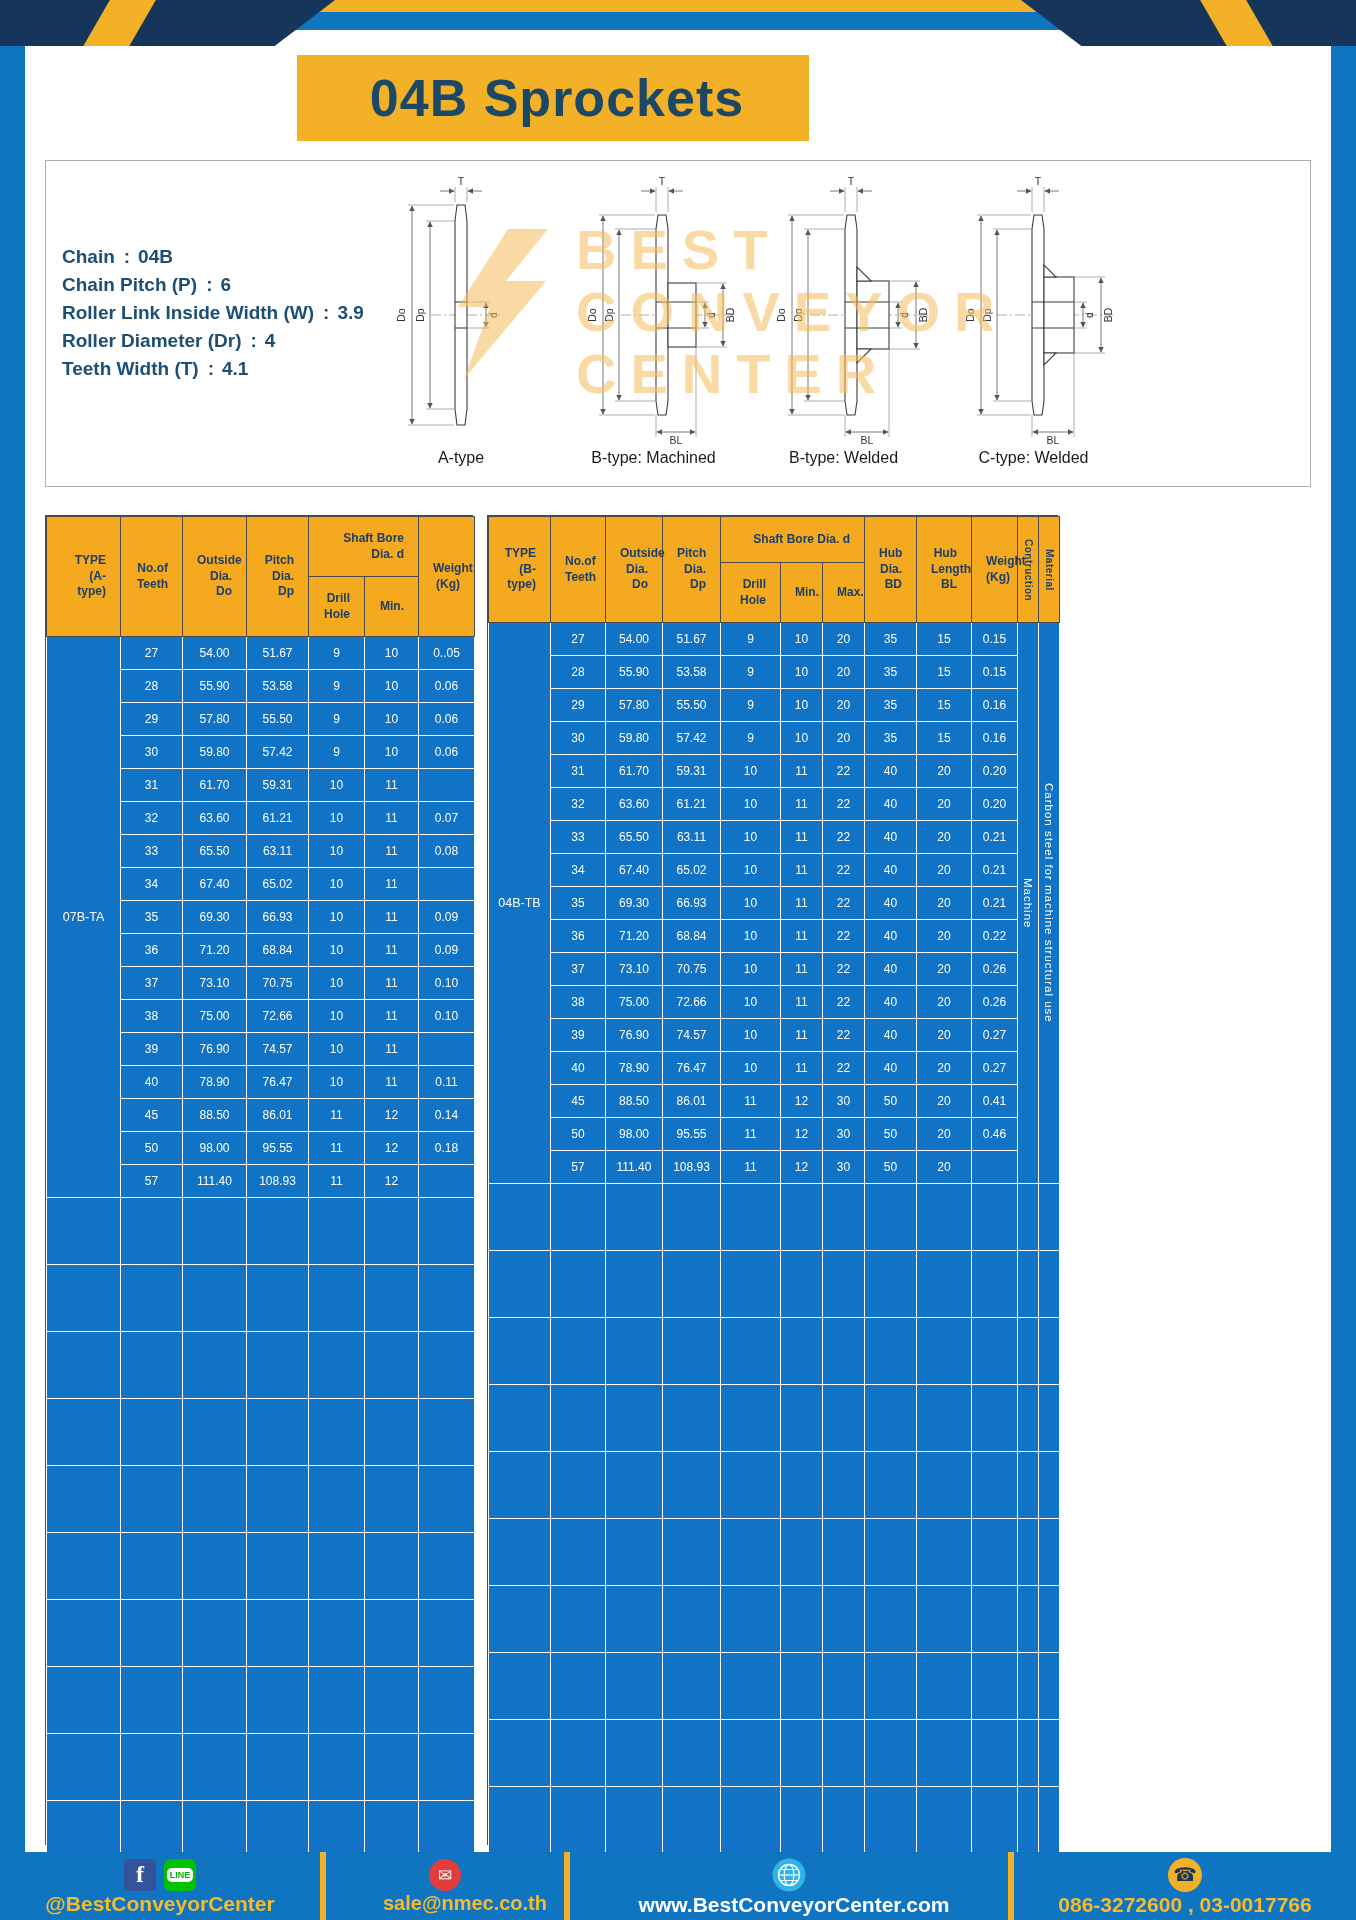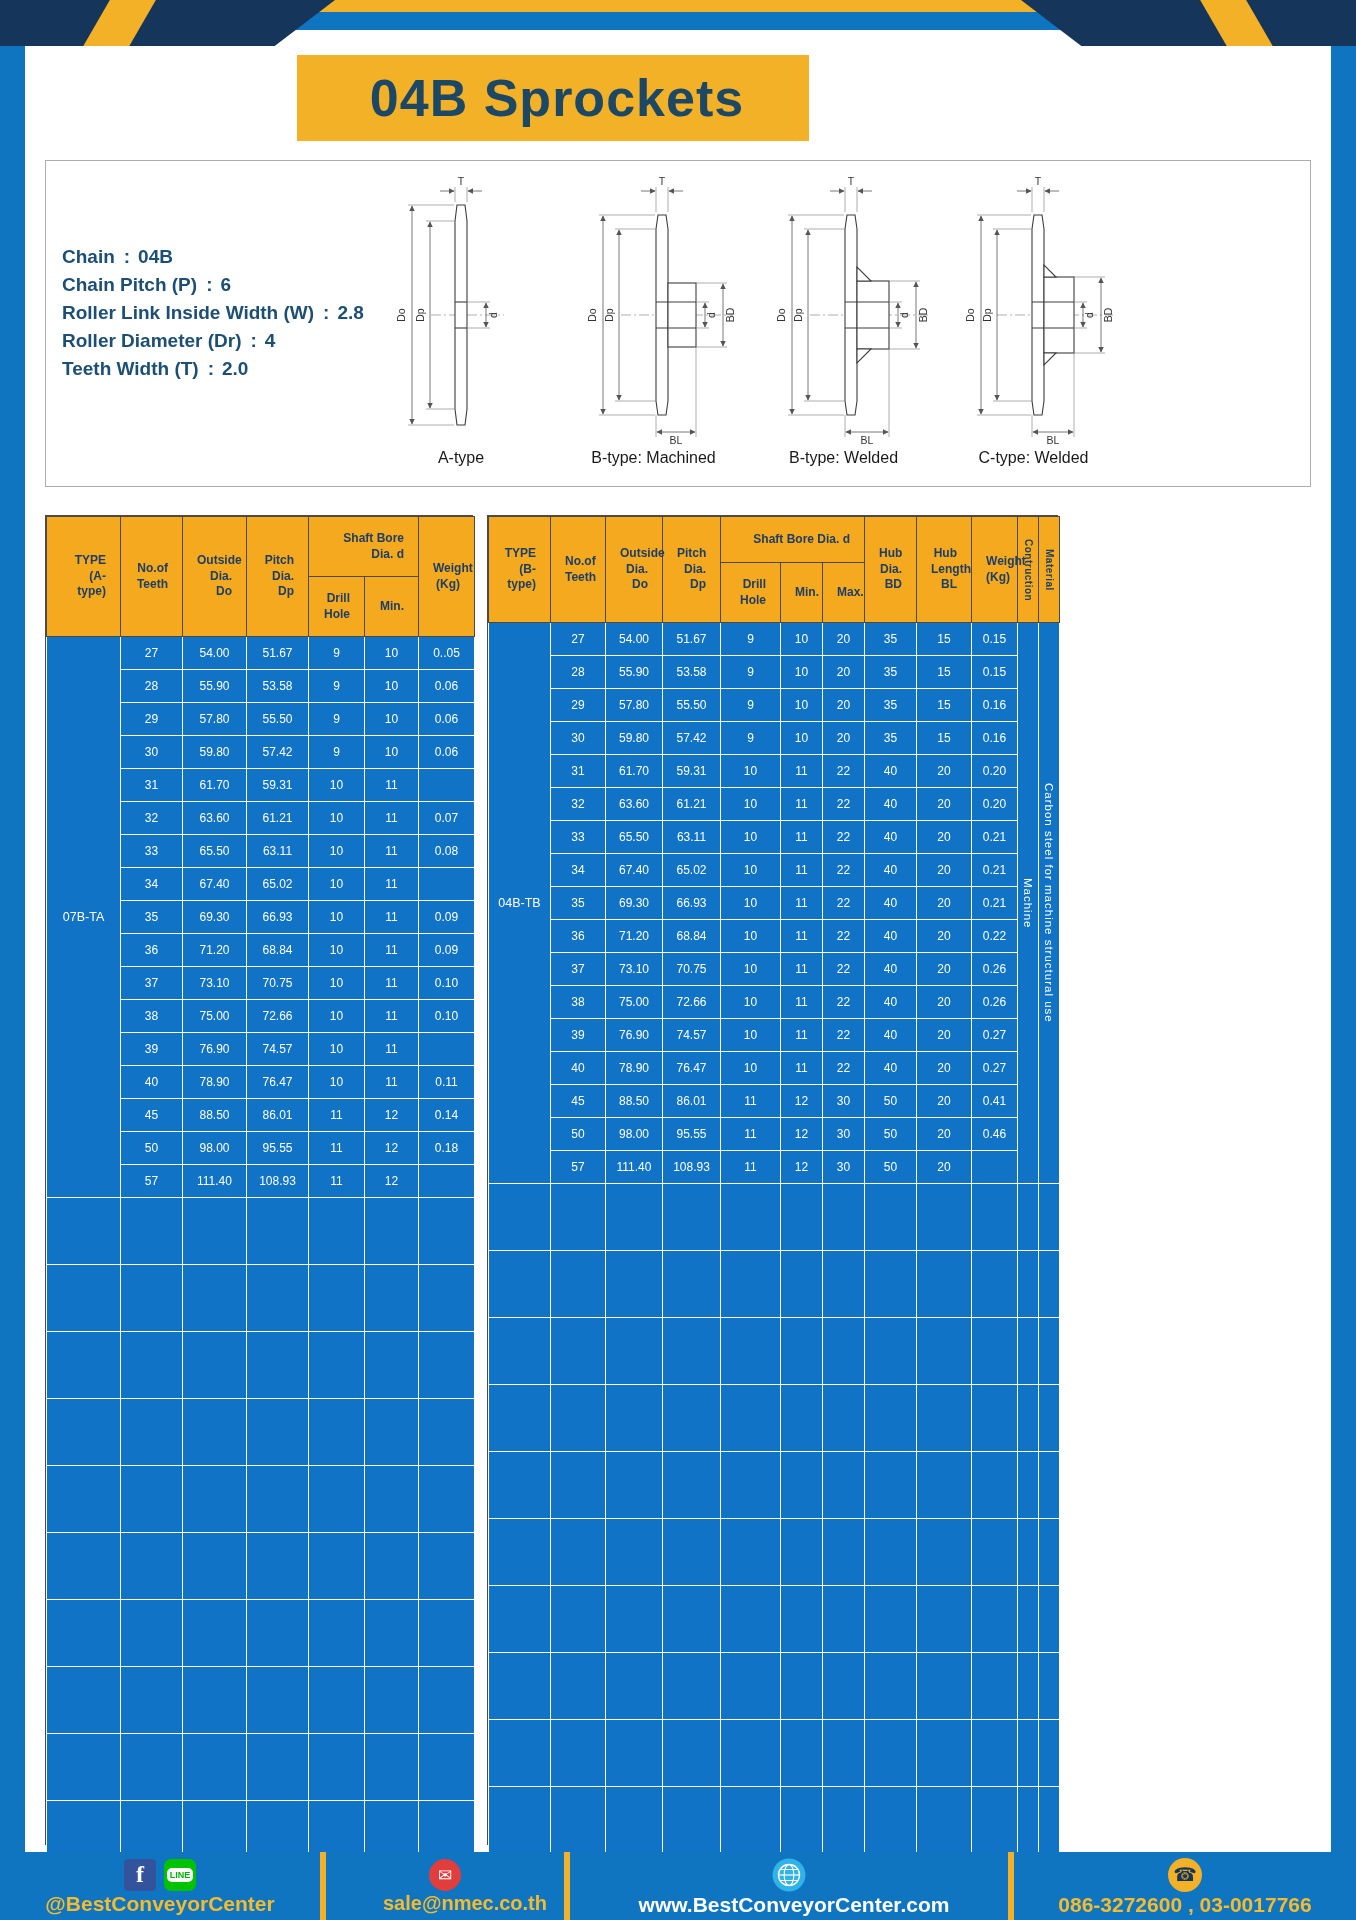--- a/index.html
+++ b/index.html
@@ -84,23 +84,23 @@
 
 <div class="banner">
   <div class="title">04B Sprockets</div>
 </div>
 
 <div class="diagram-panel">
 
   <div class="specs">
     <div class="spec-line"><span>Chain</span><span class="sp-colon">:</span><span>04B</span></div>
     <div class="spec-line"><span>Chain Pitch (P)</span><span class="sp-colon">:</span><span>6</span></div>
-    <div class="spec-line"><span>Roller Link Inside Width (W)</span><span class="sp-colon">:</span><span>2.8</span></div>
+    <div class="spec-line"><span>Roller Link Inside Width (W)</span><span class="sp-colon">:</span><span>3.9</span></div>
     <div class="spec-line"><span>Roller Diameter (Dr)</span><span class="sp-colon">:</span><span>4</span></div>
-    <div class="spec-line"><span>Teeth Width (T)</span><span class="sp-colon">:</span><span>2.0</span></div>
+    <div class="spec-line"><span>Teeth Width (T)</span><span class="sp-colon">:</span><span>4.1</span></div>
   </div>
 
   <svg class="draw" style="left:330px" width="170" height="270" viewBox="0 0 170 270">
     <defs>
         <marker id="arwA" viewBox="0 0 10 10" refX="9" refY="5" markerWidth="7" markerHeight="7" orient="auto-start-reverse">
           <path d="M0,0 L10,5 L0,10 z" fill="#555"></path>
         </marker>
       </defs>
     <line class="cl" x1="55" y1="140" x2="128" y2="140"></line>
     <path class="part" d="M81,30 L89,30 L91,46 L91,234 L89,250 L81,250 L79,234 L79,46 Z"></path>
@@ -241,20 +241,30 @@
       <line class="ext" x1="133" y1="178" x2="133" y2="262"></line>
     <line class="dim" x1="92" y1="257" x2="132" y2="257" marker-start="url(#arwD)" marker-end="url(#arwD)"></line>
     <text x="112" y="269" text-anchor="middle">BL</text>
   </svg>
 
   <div class="cap" style="left:330px; width:170px">A-type</div>
   <div class="cap" style="left:515px; width:185px">B-type: Machined</div>
   <div class="cap" style="left:700px; width:195px">B-type: Welded</div>
   <div class="cap" style="left:895px; width:185px">C-type: Welded</div>
 
+  <div class="watermark">
+    <svg class="wm-logo" width="110" height="150" viewBox="0 0 110 150">
+      <polygon points="62,0 12,78 44,78 18,150 100,52 60,52 102,0" fill="#f7bc5a"></polygon>
+    </svg>
+    <div class="wm-text">
+      <div>BEST</div>
+      <div>CONVEYOR</div>
+      <div>CENTER</div>
+    </div>
+  </div>
 </div>
 
 <div class="table-wrap table-wrap-a">
   <table>
     <colgroup>
       <col style="width:74px">
         <col style="width:62px">
         <col style="width:64px">
         <col style="width:62px">
       <col style="width:56px">

